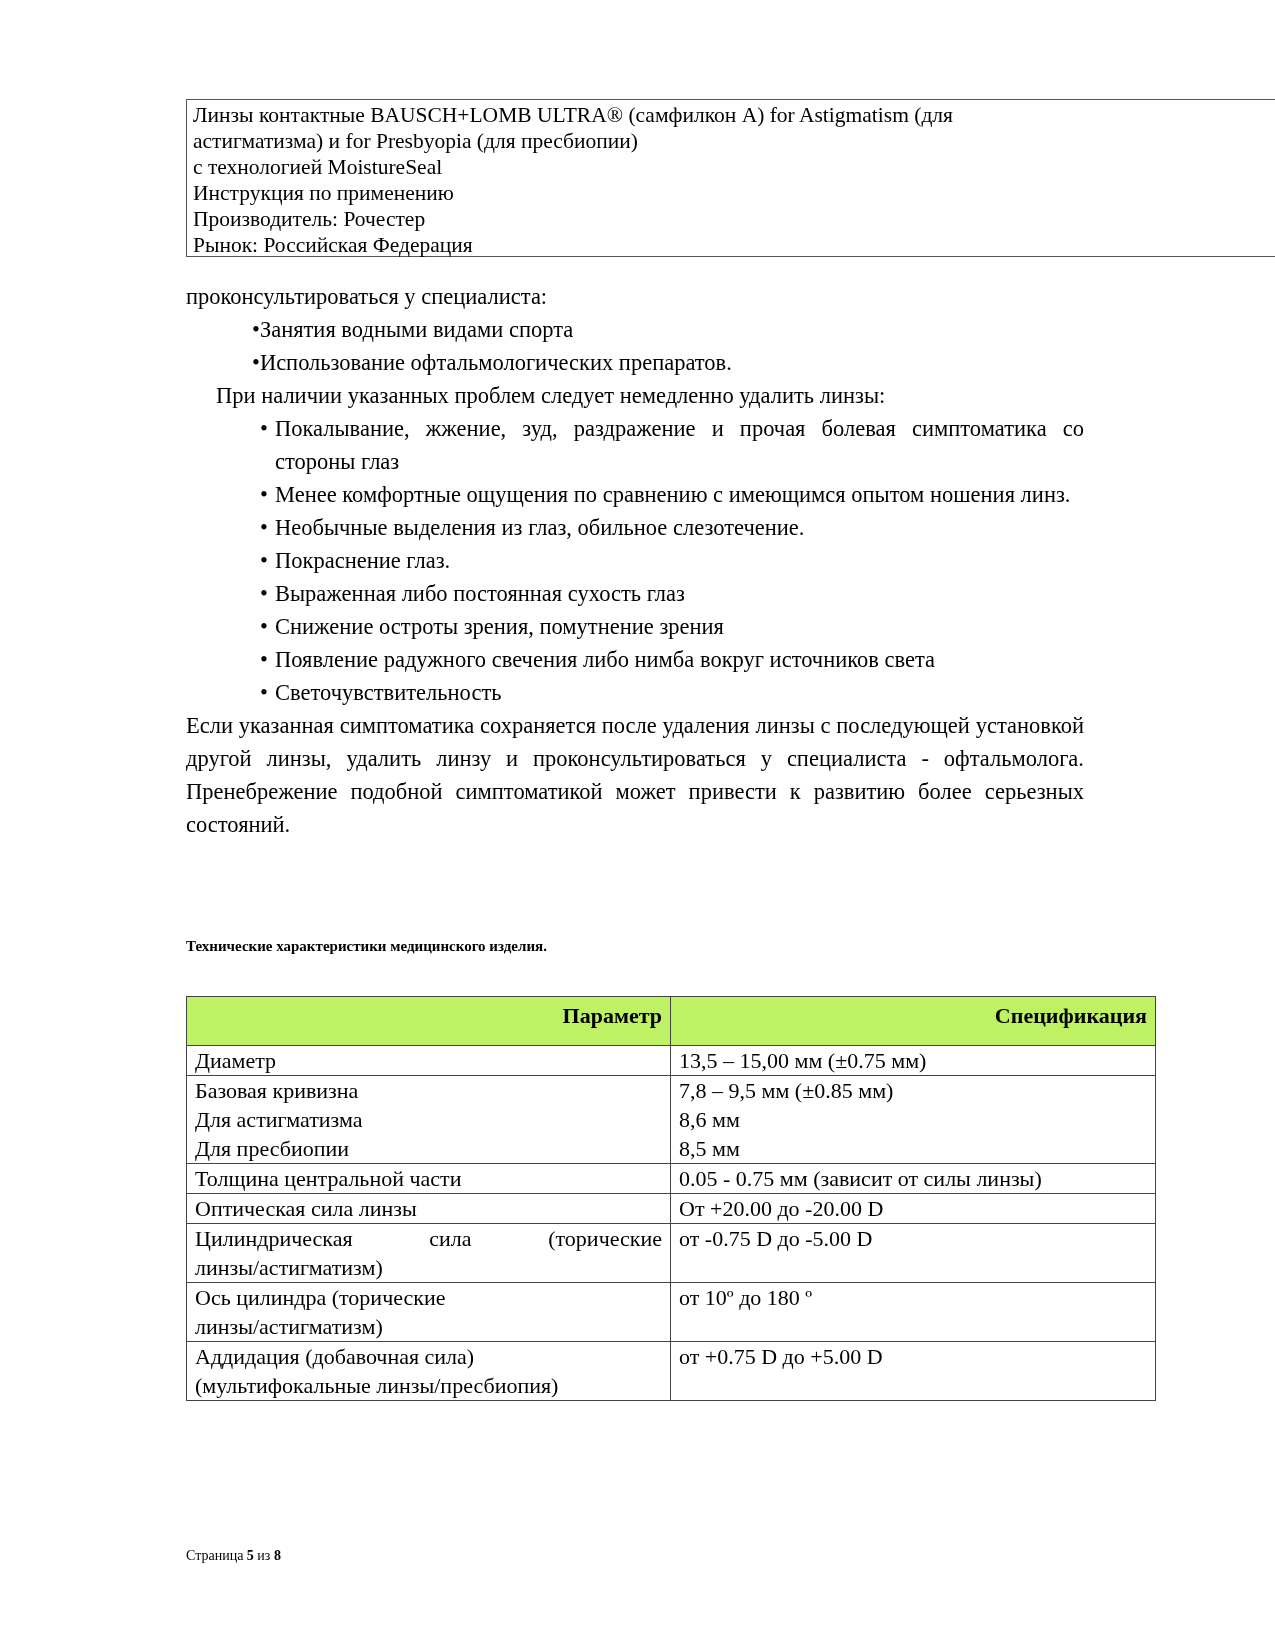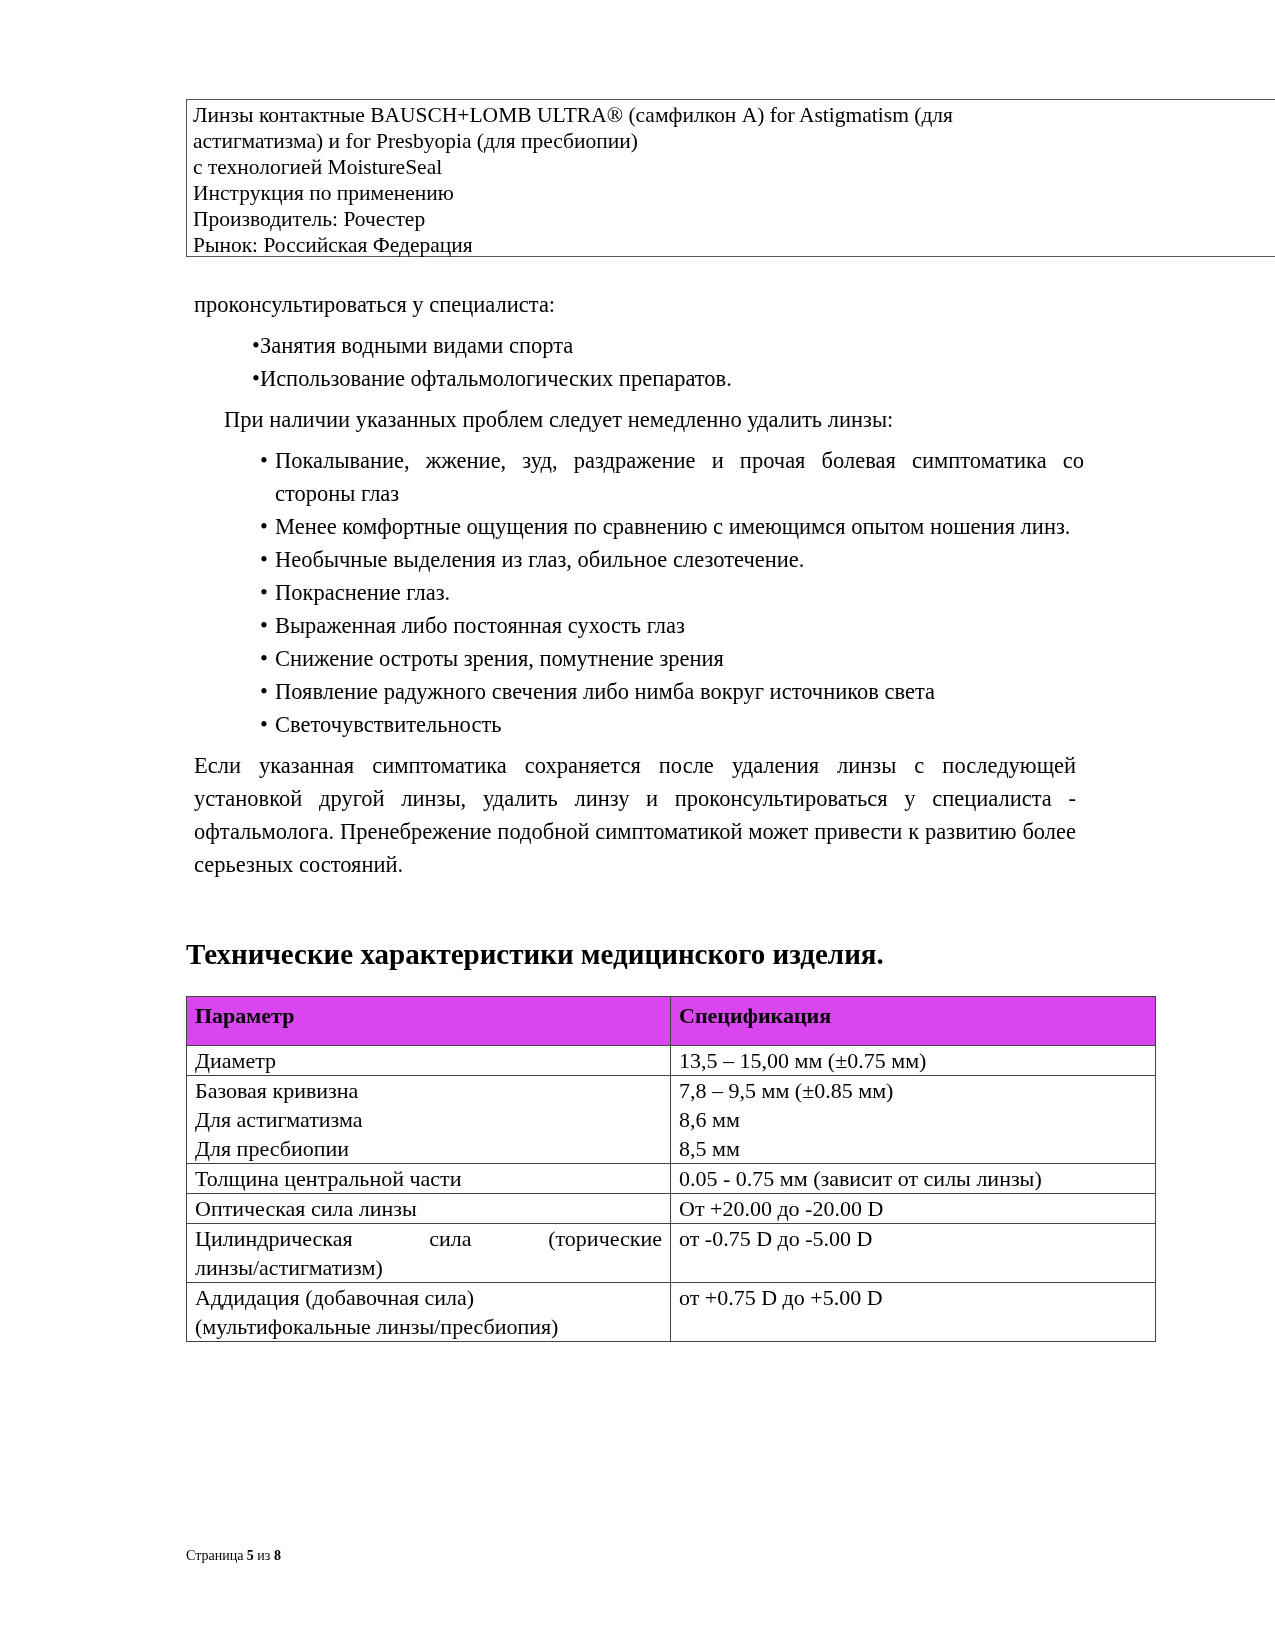--- a/index.html
+++ b/index.html
@@ -8,36 +8,36 @@
     font-family: "Liberation Serif", "DejaVu Serif", serif;
     color: #000; font-size: 22.5px;
   }
   .header-box {
     position: absolute; left: 186px; top: 99px; width: 1136px; height: 158px;
     border: 1.5px solid #555; box-sizing: border-box; padding: 2px 6px;
     line-height: 26px; font-size: 21.5px;
   }
   .header-box .italic { }
   .content { position: absolute; left: 186px; top: 280px; width: 898px; line-height: 33px; }
-  .p { margin: 8px; }
+  .p { margin: 0; }
   .bullet-a { padding-left: 66px; }
   .lead2 { padding-left: 30px; }
   .list-b { padding-left: 74px; }
   .list-b .li { position: relative; padding-left: 15px; text-align: justify; }
   .list-b .li .dot { position: absolute; left: 0; top: 0; }
   .justify { text-align: justify; }
-  .section-title { position: absolute; left: 186px; top: 938px; font-weight: bold; font-size: 29px; }
+  .section-title { position: absolute; left: 186px; top: 938px; font-weight: bold; font-size: 15px; }
   table.spec {
     position: absolute; left: 186px; top: 996px; width: 970px;
     border-collapse: collapse; font-size: 22px; line-height: 29px;
   }
   table.spec td, table.spec th {
     border: 1.5px solid #444; vertical-align: top; padding: 0 8px; text-align: left;
   }
-  table.spec th { background: #d946ef; font-weight: bold; height: 44px; padding-top: 4px; }
+  table.spec th { background: #bef264; font-weight: bold; height: 44px; padding-top: 4px; text-align: right; }
   table.spec td.c1 { width: 467px; }
   .justline { text-align: justify; text-align-last: justify; display: block; }
   .footer { position: absolute; left: 186px; top: 1548px; font-size: 14px; }
   .footer b { font-weight: bold; }
 </style>
 </head>
 <body>
 
 <div class="header-box">
   <div>Линзы контактные BAUSCH+LOMB ULTRA® (самфилкон A) for Astigmatism (для</div>
@@ -118,20 +118,29 @@
         <td class="c1">
           <div class="justline">Цилиндрическая сила (торические</div>
           <div>линзы/астигматизм)</div>
         </td>
         <td>
           <div>от -0.75 D до -5.00 D</div>
         </td>
       </tr>
       <tr>
         <td class="c1">
+          <div>Ось цилиндра (торические</div>
+          <div>линзы/астигматизм)</div>
+        </td>
+        <td>
+          <div>от 10º до 180 º</div>
+        </td>
+      </tr>
+      <tr>
+        <td class="c1">
           <div>Аддидация (добавочная сила)</div>
           <div>(мультифокальные линзы/пресбиопия)</div>
         </td>
         <td>
           <div>от +0.75 D до +5.00 D</div>
         </td>
       </tr>
     </tbody>
 </table>
 

